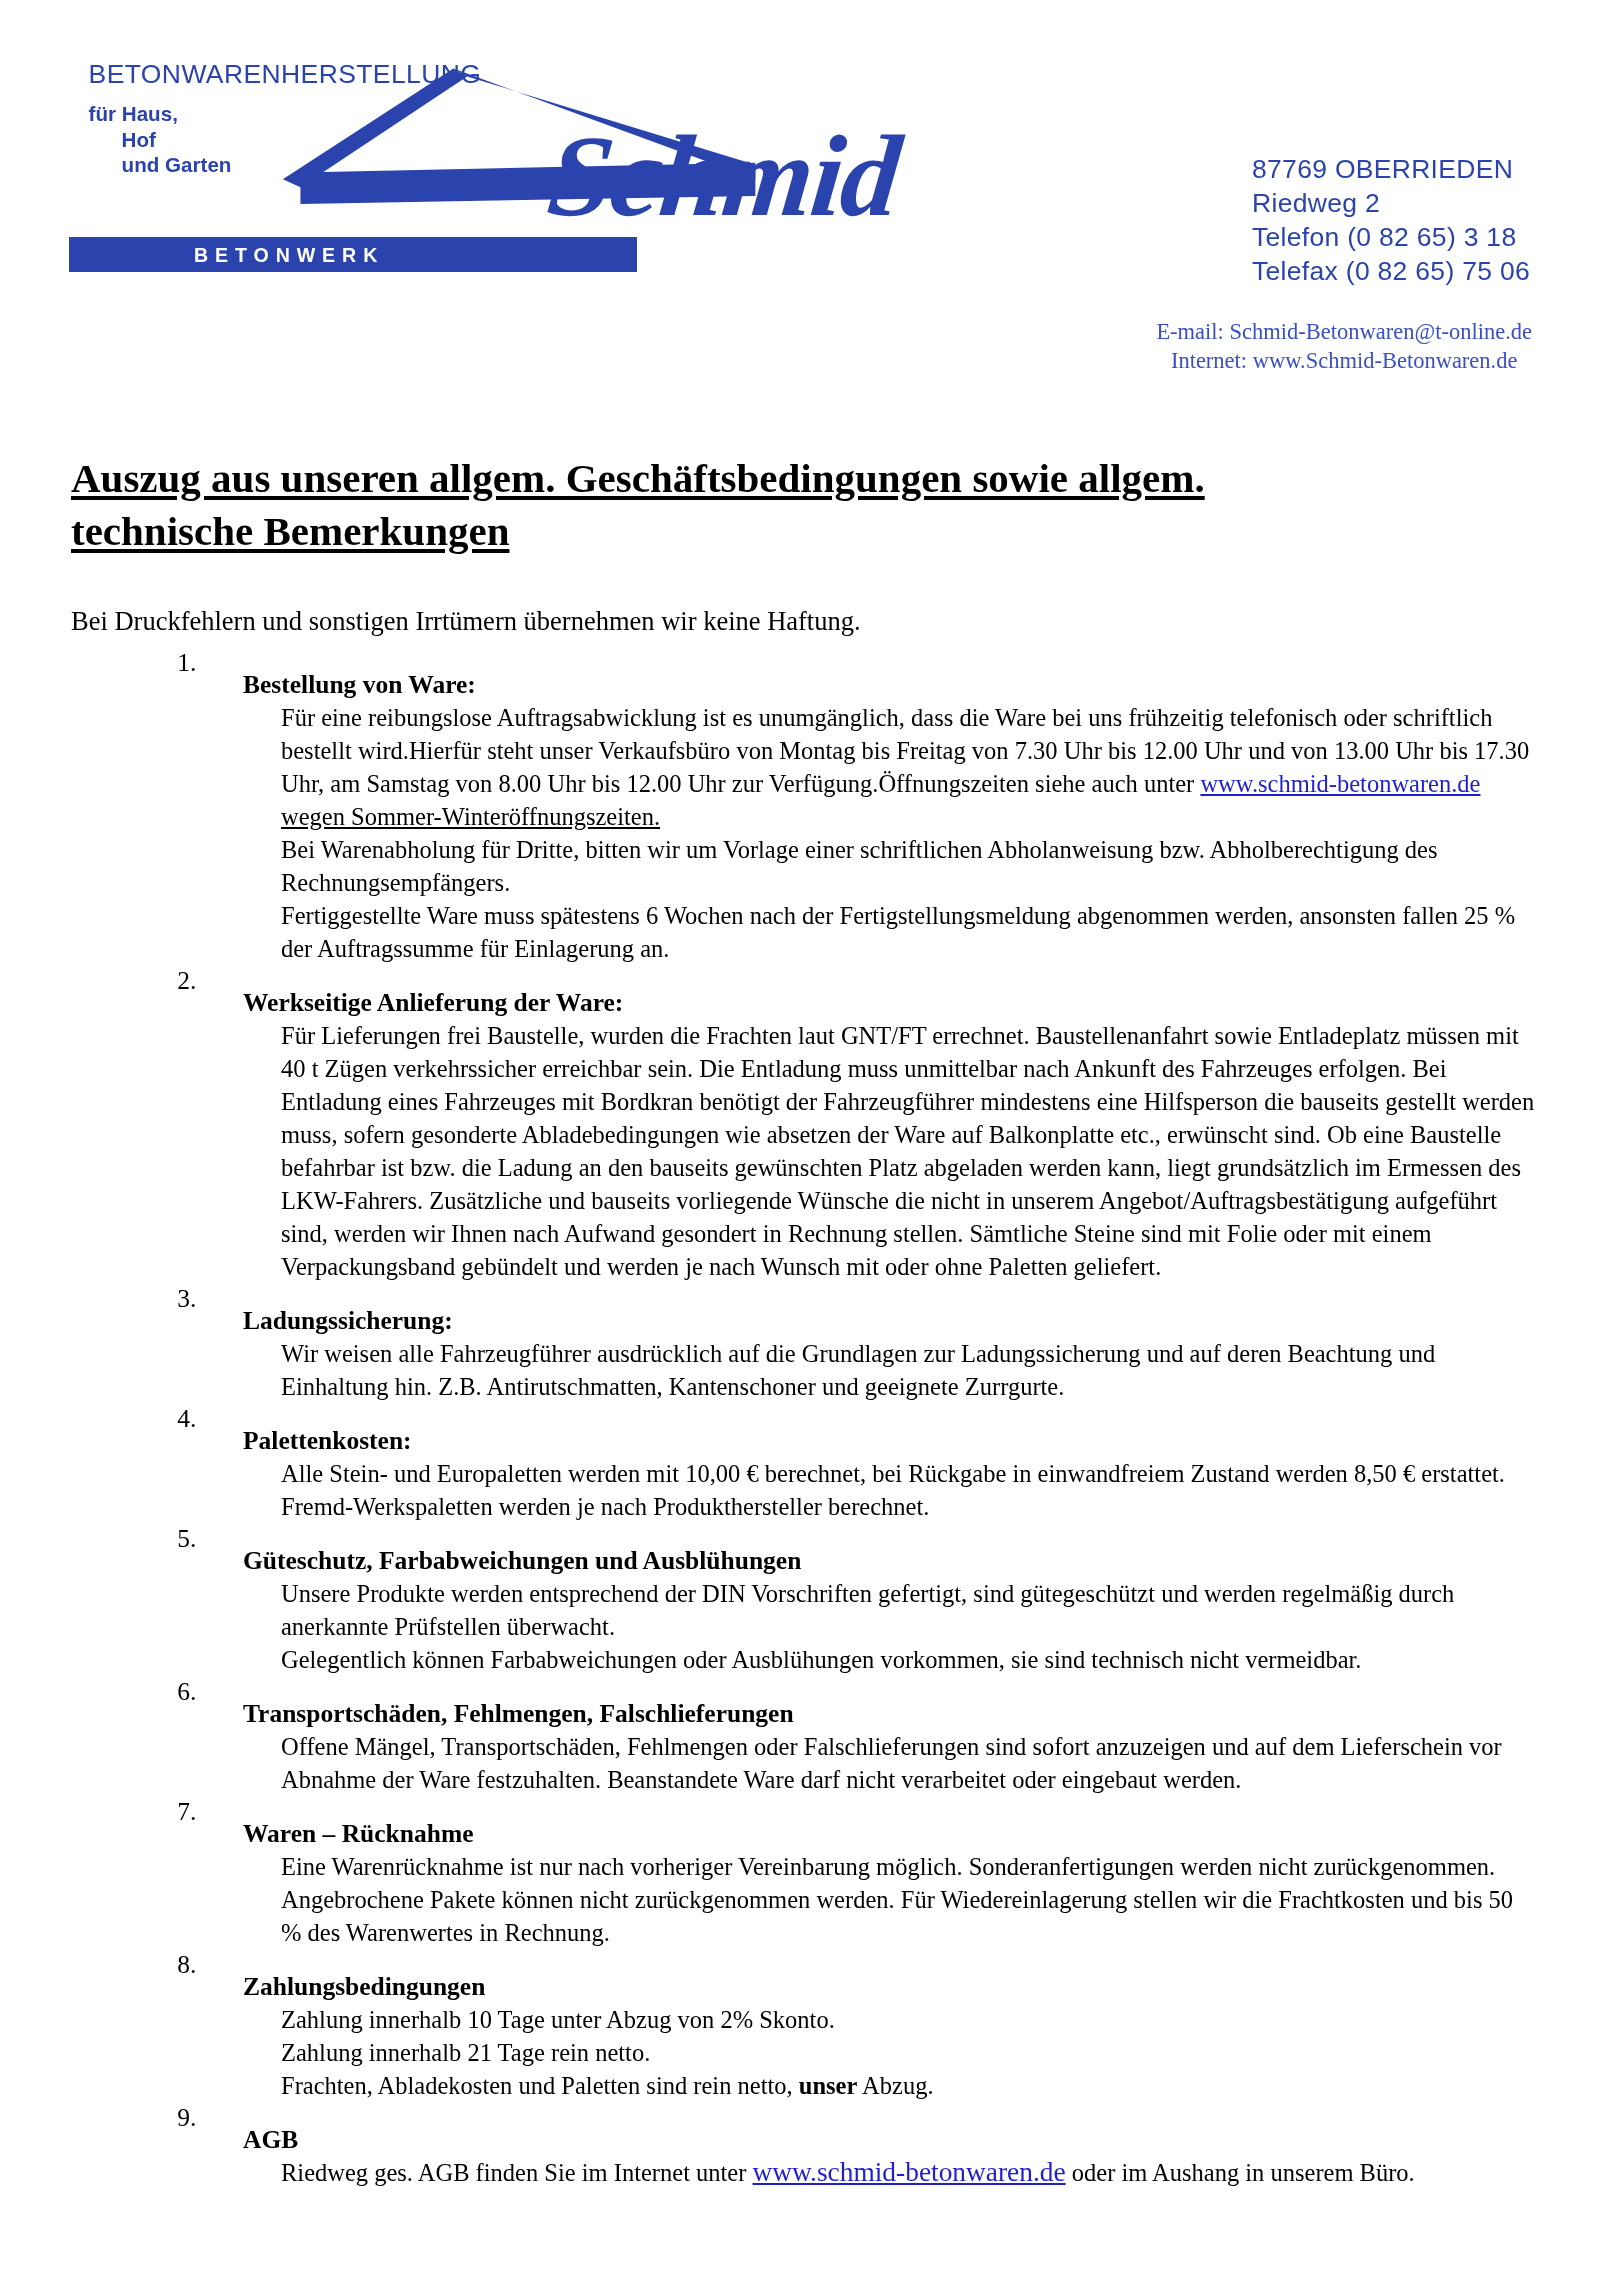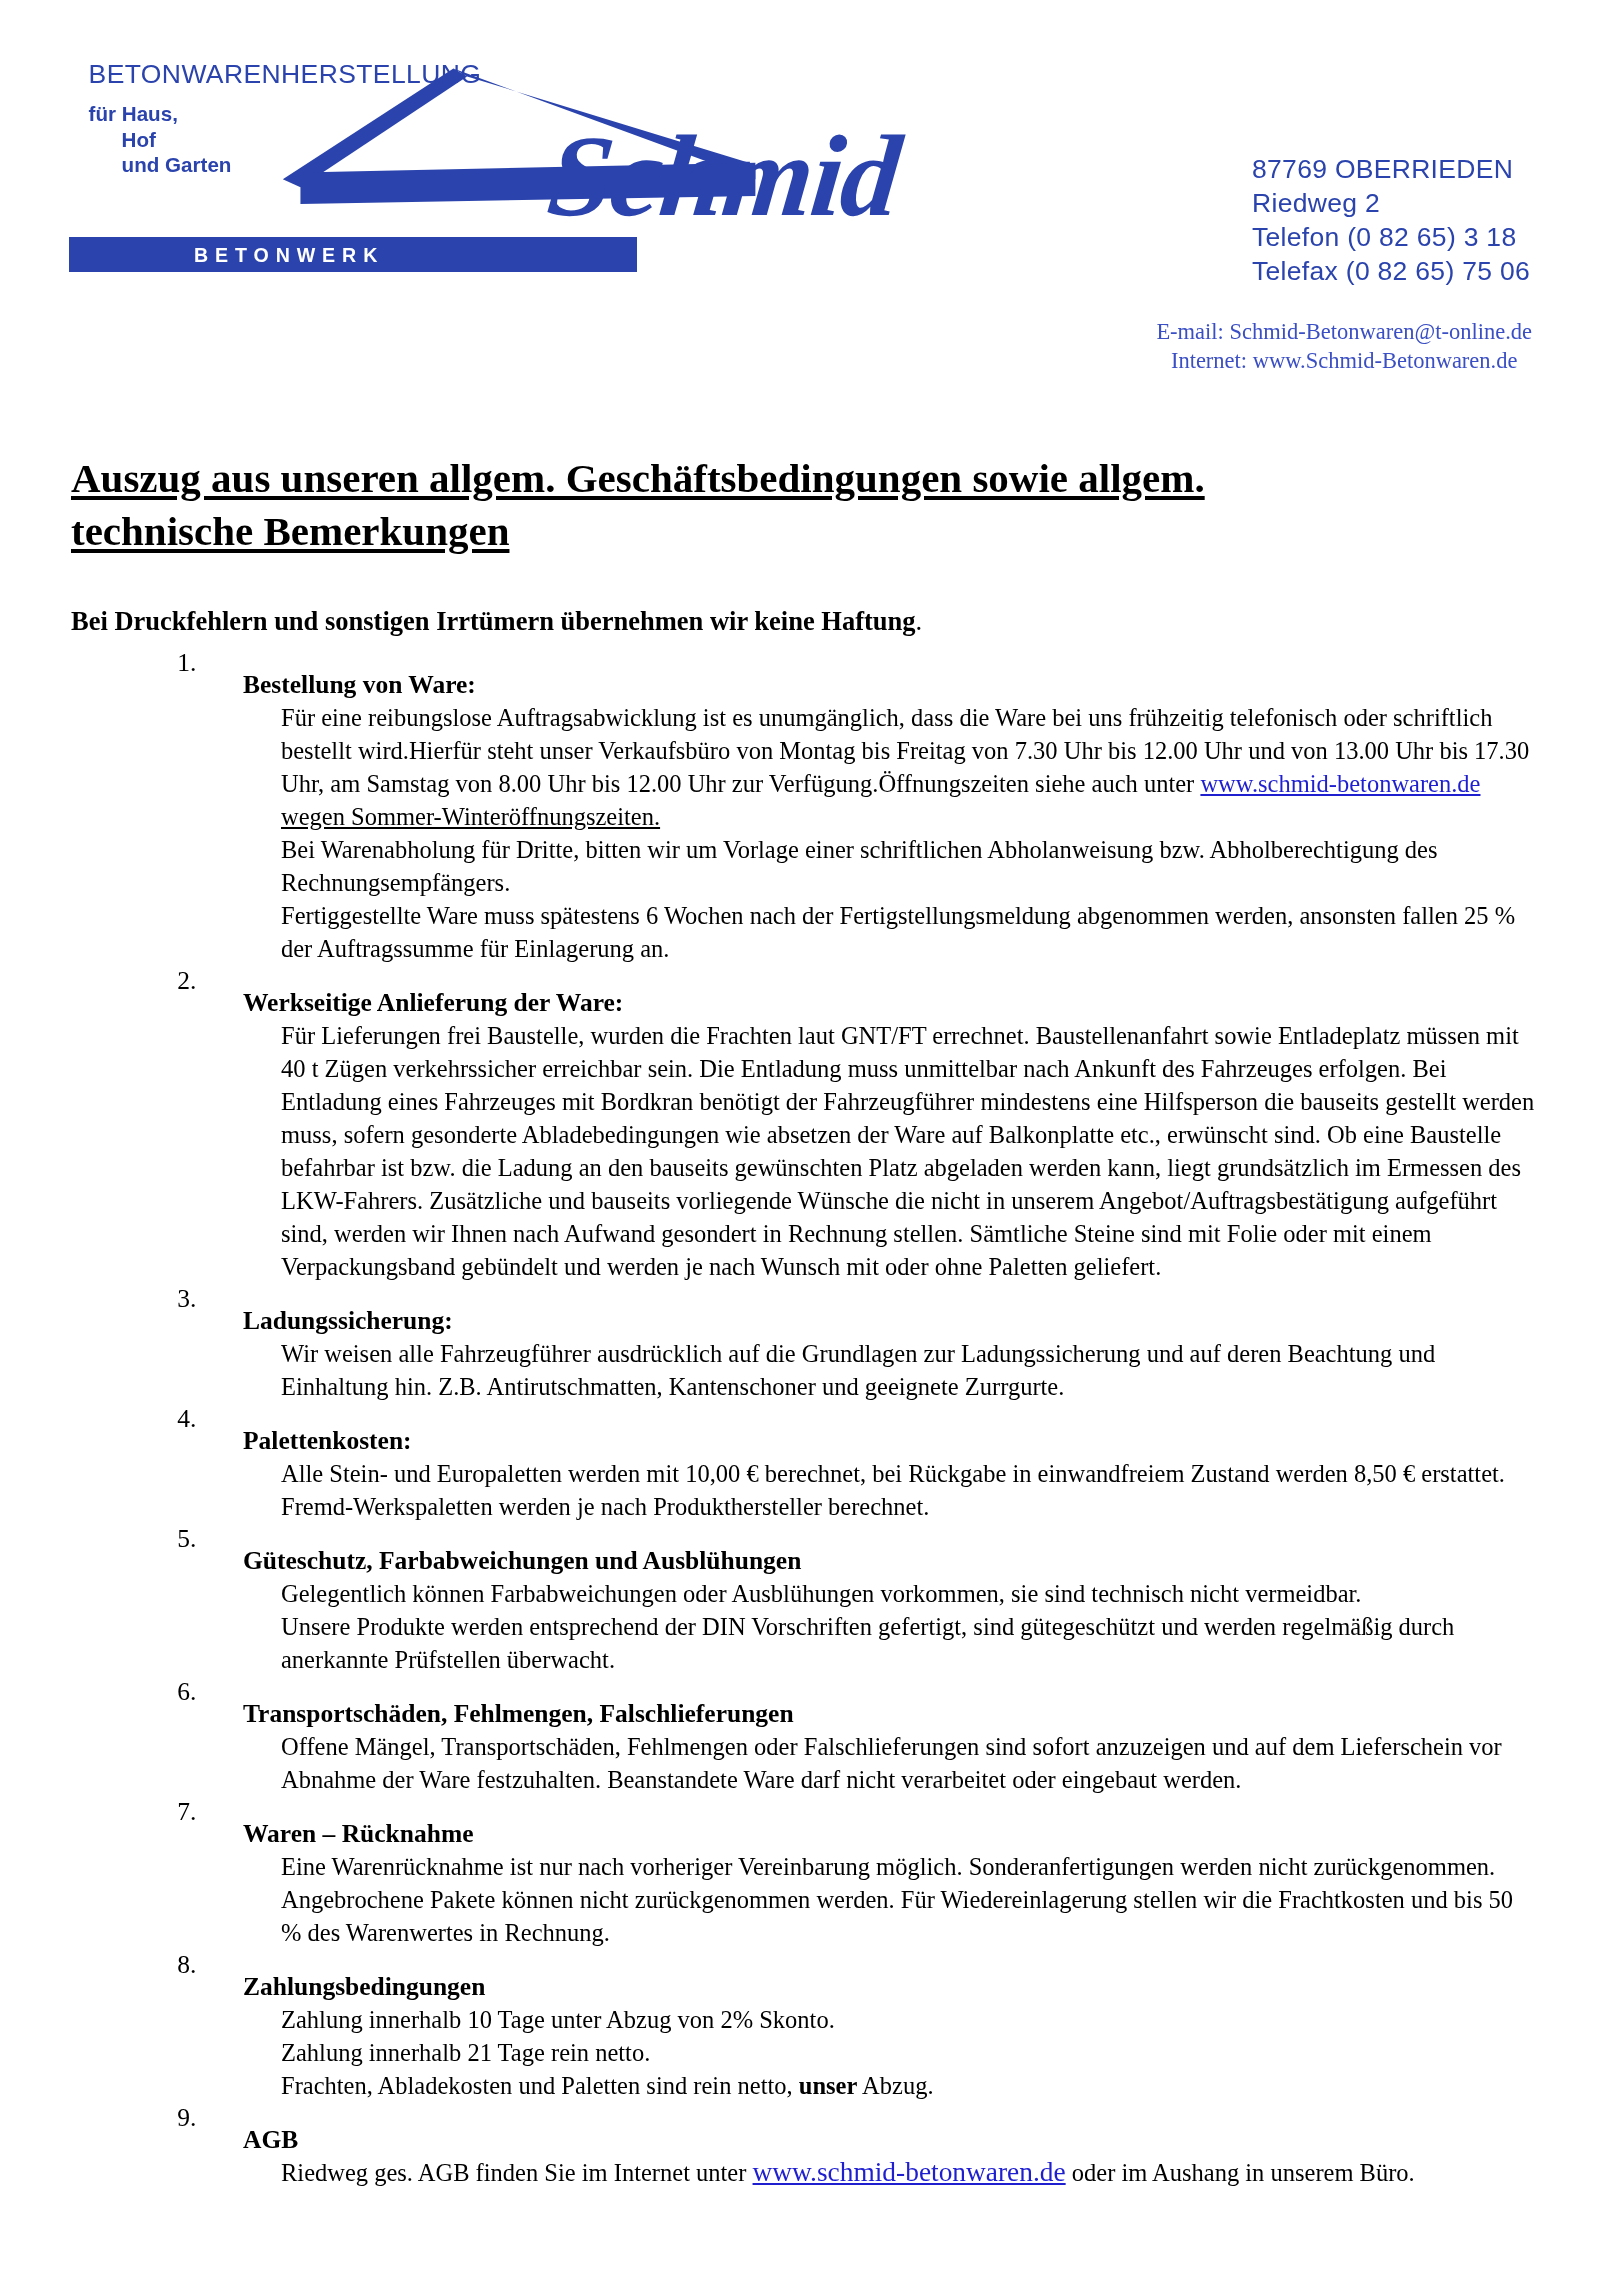--- a/index.html
+++ b/index.html
@@ -151,21 +151,21 @@
   }
 
   .notice {
     position: absolute;
     left: 71px;
     top: 578px;
     font-family: "Liberation Serif", serif;
     font-size: 26.5px;
     line-height: 33px;
   }
-  .notice b { font-weight: bold; }
+  .notice b { font-weight: normal; }
 
   
   .terms {
     position: absolute;
     left: 157px;
     top: 647px;
     width: 1382px;
   }
   .item {
     display: flex;
@@ -288,22 +288,22 @@
         <div class="item-body">
           <div class="item-title">Palettenkosten:</div>
           <div class="para"><span>Alle Stein- und Europaletten werden mit 10,00 € berechnet, bei Rückgabe in einwandfreiem Zustand  werden 8,50 € erstattet.</span></div>
           <div class="para"><span>Fremd-Werkspaletten werden je nach Produkthersteller berechnet.</span></div>
         </div>
       </li>
       <li class="item">
         <div class="num">5.</div>
         <div class="item-body">
           <div class="item-title">Güteschutz, Farbabweichungen und Ausblühungen</div>
+          <div class="para"><span>Unsere Produkte werden entsprechend der DIN Vorschriften gefertigt, sind gütegeschützt und werden regelmäßig durch anerkannte Prüfstellen überwacht.</span></div>
           <div class="para"><span>Gelegentlich können Farbabweichungen oder Ausblühungen vorkommen, sie sind technisch nicht vermeidbar.</span></div>
-          <div class="para"><span>Unsere Produkte werden entsprechend der DIN Vorschriften gefertigt, sind gütegeschützt und werden regelmäßig durch anerkannte Prüfstellen überwacht.</span></div>
         </div>
       </li>
       <li class="item">
         <div class="num">6.</div>
         <div class="item-body">
           <div class="item-title">Transportschäden, Fehlmengen, Falschlieferungen</div>
           <div class="para"><span>Offene Mängel, Transportschäden, Fehlmengen oder Falschlieferungen sind sofort anzuzeigen und auf dem Lieferschein vor Abnahme der Ware festzuhalten. Beanstandete Ware darf nicht verarbeitet oder eingebaut werden.</span></div>
         </div>
       </li>
       <li class="item">

